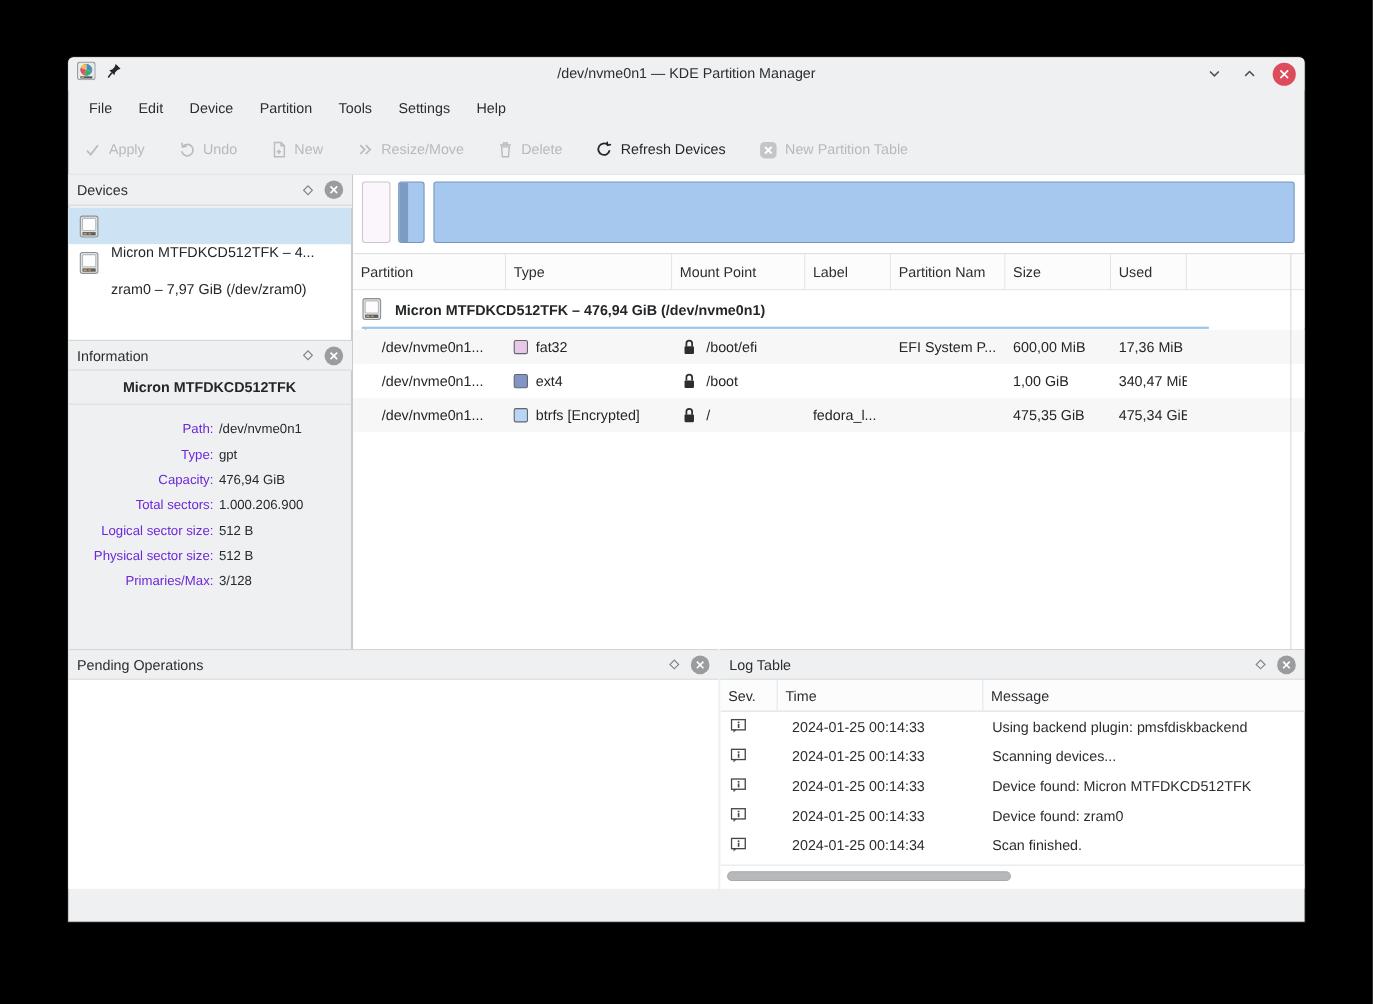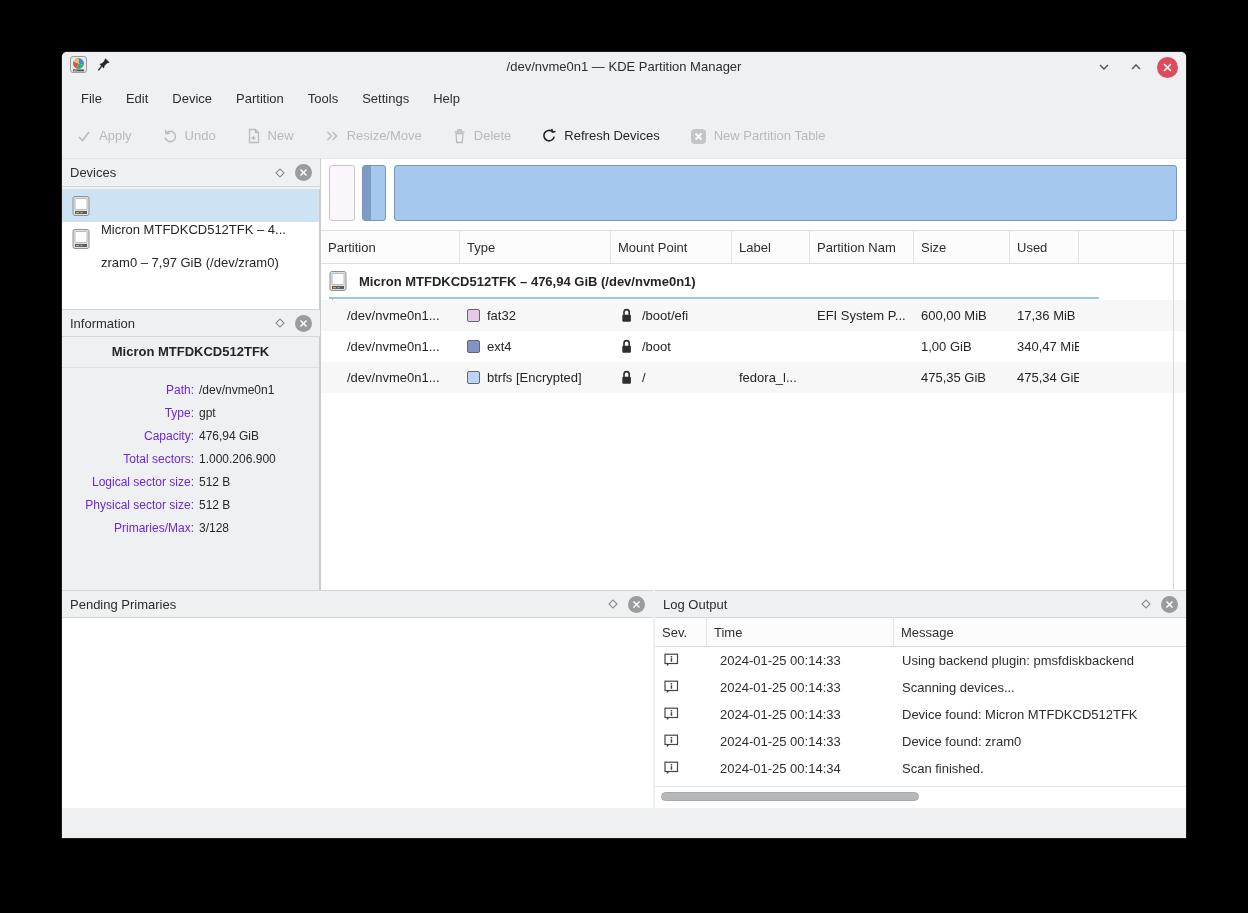--- a/index.html
+++ b/index.html
@@ -416,38 +416,38 @@
       <div class="rcell pname c-pname"></div>
       <div class="rcell size c-size">475,35 GiB</div>
       <div class="rcell used c-used">475,34 GiB</div>
       <div class="rcell c-rest"></div>
     </div>
 
     <div class="col-endline"></div>
   </div>
 
   <div class="phead pending-header">
-    <span class="ptitle">Pending Primaries</span>
+    <span class="ptitle">Pending Operations</span>
     <span class="pbtns">
       <span>
           <svg width="14" height="14" viewBox="0 0 14 14">
             <rect x="4.2" y="4.2" width="5.6" height="5.6" fill="none" stroke="#84878a" stroke-width="1.1" transform="rotate(45 7 7)"></rect>
           </svg>
         </span>
       <span class="pclose">
           <svg width="9" height="9" viewBox="0 0 9 9">
             <path d="M1.5 1.5 L7.5 7.5 M7.5 1.5 L1.5 7.5" stroke="#fff" stroke-width="1.5"></path>
           </svg>
         </span>
     </span>
   </div>
   <div class="pending-content"></div>
 
   <div class="phead log-header">
-    <span class="ptitle">Log Output</span>
+    <span class="ptitle">Log Table</span>
     <span class="pbtns">
       <span>
           <svg width="14" height="14" viewBox="0 0 14 14">
             <rect x="4.2" y="4.2" width="5.6" height="5.6" fill="none" stroke="#84878a" stroke-width="1.1" transform="rotate(45 7 7)"></rect>
           </svg>
         </span>
       <span class="pclose">
           <svg width="9" height="9" viewBox="0 0 9 9">
             <path d="M1.5 1.5 L7.5 7.5 M7.5 1.5 L1.5 7.5" stroke="#fff" stroke-width="1.5"></path>
           </svg>

